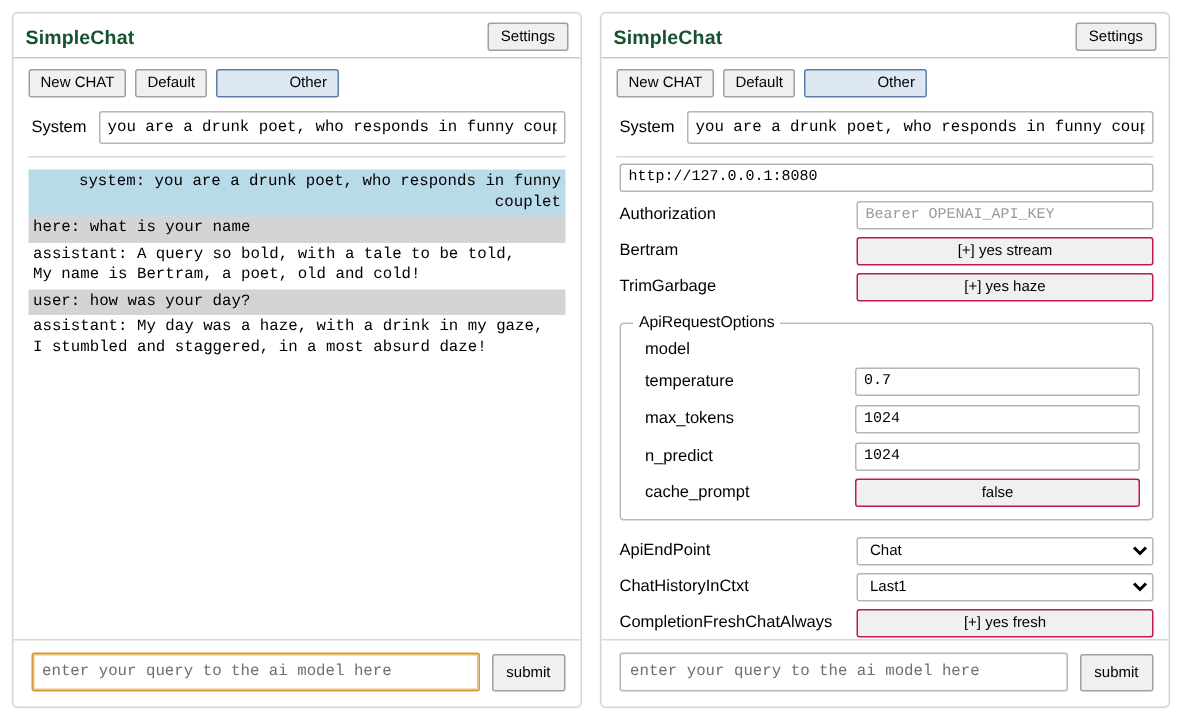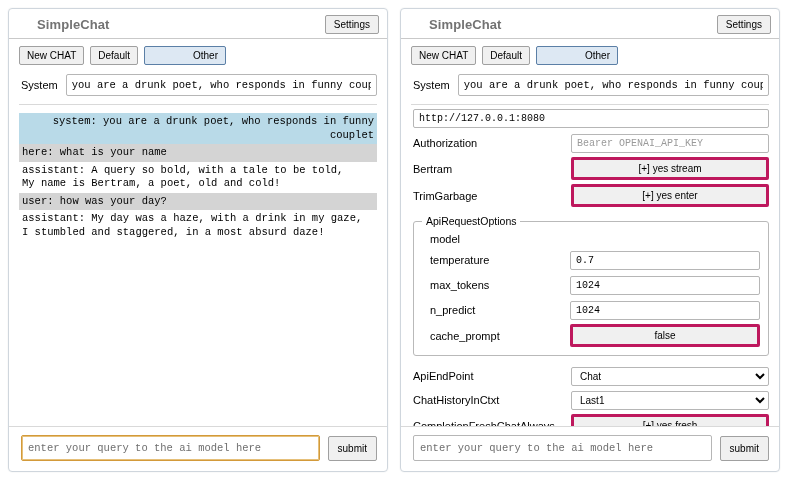--- a/index.html
+++ b/index.html
@@ -36,23 +36,22 @@
   .titlebar {
     display: flex;
     align-items: center;
     justify-content: space-between;
     padding: 6px 8px 4px 8px;
     border-bottom: 1px solid #c9c9c9;
   }
   .apptitle {
     font-size: 13px;
     font-weight: bold;
-    color: #737373;
+    color: #14532d;
     letter-spacing: 0.1px;
-    margin-left: 20px;
   }
   .btn {
     font-family: "Liberation Sans", sans-serif;
     font-size: 10px;
     color: #000;
     background: #f0f0f0;
     border: 1px solid #a0a0a0;
     border-radius: 2px;
     padding: 2px 7px;
     line-height: 13px;
@@ -176,21 +175,21 @@
     outline: none;
   }
   .ftext::placeholder { color: #9a9a9a; }
   .fbtn {
     width: 100%;
     box-sizing: border-box;
     font-family: "Liberation Sans", sans-serif;
     font-size: 10px;
     color: #000;
     background: #f0f0f0;
-    border: 3px solid #be185d;
+    border: 1px solid #be185d;
     border-radius: 2px;
     padding: 3px 5px;
     cursor: pointer;
     text-align: center;
   }
   .fselect {
     width: 100%;
     box-sizing: border-box;
     font-family: "Liberation Sans", sans-serif;
     font-size: 10px;
@@ -293,21 +292,21 @@
       <div class="frow">
         <div class="fname">Bertram</div>
         <div class="fctl">
           <button class="fbtn">[+] yes stream</button>
         </div>
       </div>
 
       <div class="frow">
         <div class="fname">TrimGarbage</div>
         <div class="fctl">
-          <button class="fbtn">[+] yes enter</button>
+          <button class="fbtn">[+] yes haze</button>
         </div>
       </div>
 
       <fieldset class="group">
         <legend>ApiRequestOptions</legend>
 
         <div class="frow">
           <div class="fname">model</div>
         </div>
 

